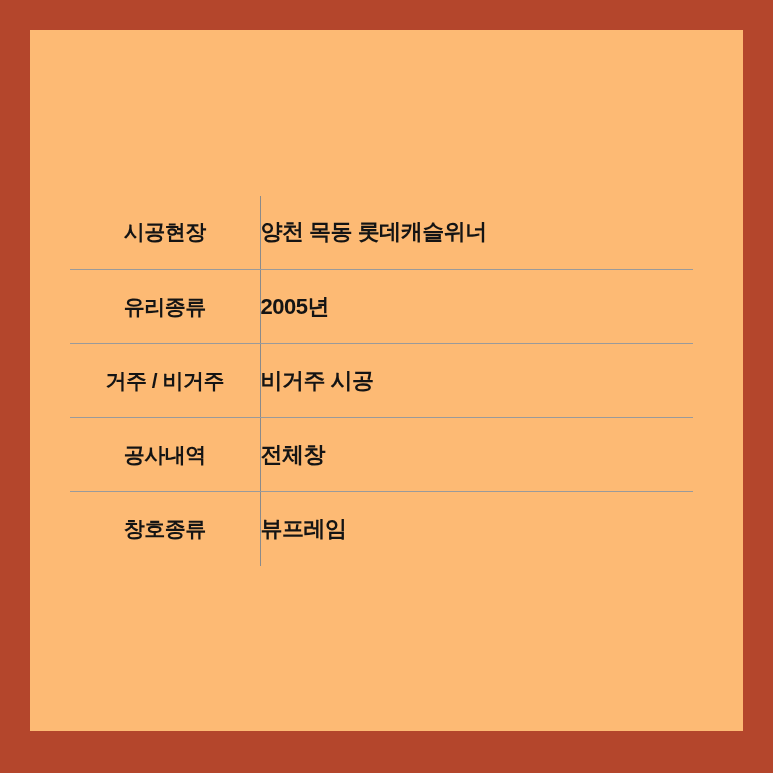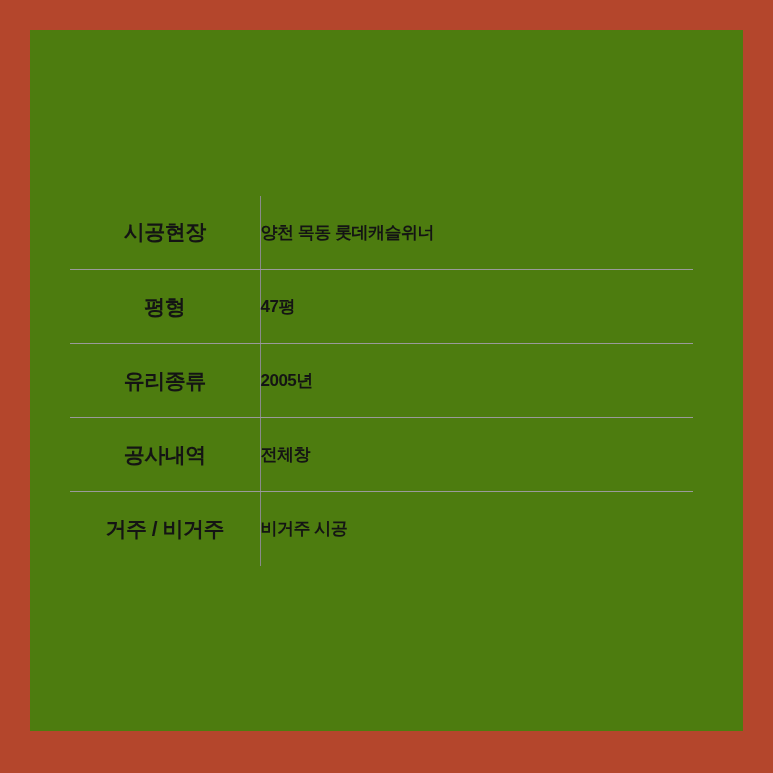--- a/index.html
+++ b/index.html
@@ -19,21 +19,21 @@
     top: 0;
     width: 773px;
     height: 773px;
     background: #b4462c;
     box-sizing: border-box;
     padding: 30px 30px 42px 30px;
   }
   .card {
     width: 100%;
     height: 100%;
-    background: #4d7c0f;
+    background: #fdba74;
     box-sizing: border-box;
     padding: 18px 50px 18px 40px;
     display: flex;
     flex-direction: column;
     justify-content: center;
   }
   .spec-table {
     width: 100%;
     border-collapse: collapse;
     table-layout: fixed;
@@ -50,21 +50,21 @@
     text-align: center;
     font-size: 21px;
     font-weight: bold;
     color: #141414;
     letter-spacing: -0.5px;
     border-right: 1.5px solid #8a8a8a;
     padding-right: 22px;
     box-sizing: border-box;
   }
   .value-cell {
-    font-size: 17px;
+    font-size: 22px;
     font-weight: bold;
     color: #141414;
     letter-spacing: -0.5px;
     padding-left: 28px;
     box-sizing: border-box;
   }
   .spec-table tr:not(:last-child) .label-cell,
   .spec-table tr:not(:last-child) .value-cell {
     border-bottom: 1px solid #9a9a9a;
   }
@@ -77,31 +77,31 @@
 
 <div class="frame">
   <div class="card">
     <table class="spec-table">
       <tbody>
         <tr>
           <td class="label-cell">시공현장</td>
           <td class="value-cell">양천 목동 롯데캐슬위너</td>
         </tr>
         <tr>
-          <td class="label-cell">평형</td>
-          <td class="value-cell">47평</td>
+          <td class="label-cell">유리종류</td>
+          <td class="value-cell">2005년</td>
         </tr>
         <tr>
-          <td class="label-cell">유리종류</td>
-          <td class="value-cell">2005년</td>
+          <td class="label-cell">거주 / 비거주</td>
+          <td class="value-cell">비거주 시공</td>
         </tr>
         <tr>
           <td class="label-cell">공사내역</td>
           <td class="value-cell">전체창</td>
         </tr>
         <tr>
-          <td class="label-cell">거주 / 비거주</td>
-          <td class="value-cell">비거주 시공</td>
+          <td class="label-cell">창호종류</td>
+          <td class="value-cell">뷰프레임</td>
         </tr>
       </tbody>
     </table>
   </div>
 </div>
 
 </body></html>

